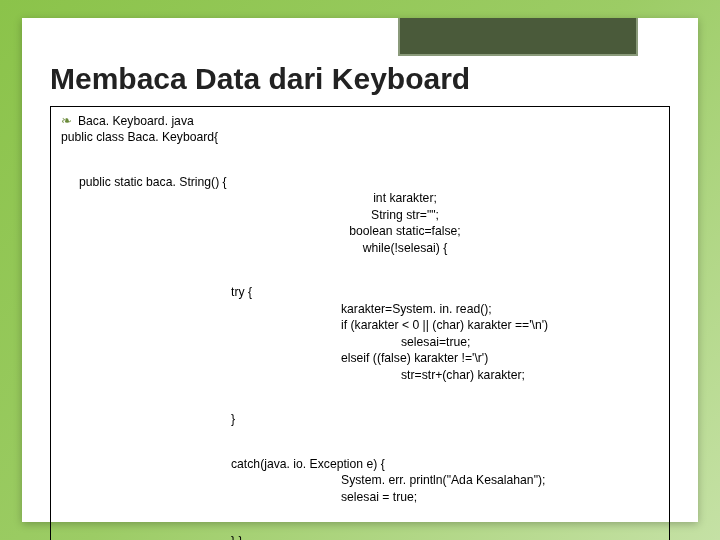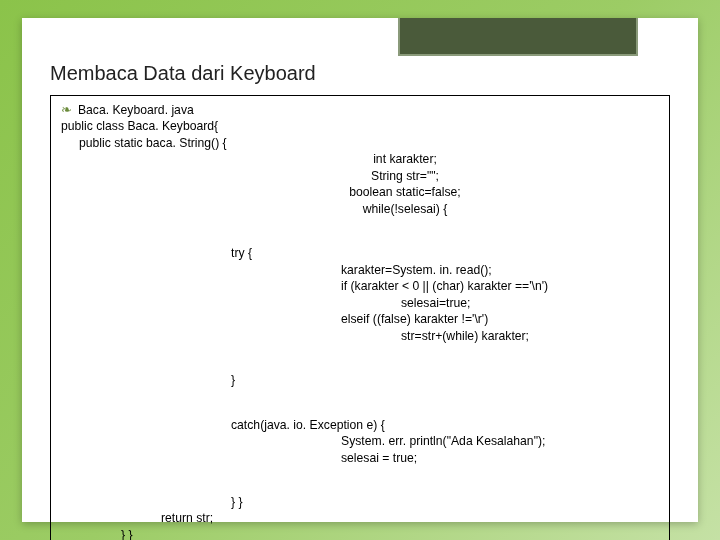--- a/index.html
+++ b/index.html
@@ -25,22 +25,22 @@
     position: absolute;
     top: 0;
     right: 60px;
     width: 240px;
     height: 38px;
     background: #4a5a3a;
     border: 2px solid #8a9a7a;
     border-top: none;
   }
   .title {
-    font-size: 20px;
-    font-weight: normal;
+    font-size: 30px;
+    font-weight: bold;
     color: #222;
     margin-top: 26px;
     margin-bottom: 10px;
   }
   .content-box {
     border: 1px solid #000;
     padding: 6px 10px 8px 10px;
     font-size: 12.2px;
     line-height: 1.35;
     color: #000;
@@ -50,21 +50,21 @@
     align-items: baseline;
     gap: 6px;
   }
   .bullet-icon {
     color: #6a8a3a;
     font-size: 13px;
     line-height: 1;
   }
   .bold { font-weight: normal; }
   .code-line { white-space: pre; font-family: Arial, sans-serif; }
-  .i1 { padding-left: 18px; }
+  .i1 { padding-left: 18px; margin-top: 28px; }
   .i2 { padding-left: 90px; text-align: center; }
   .i3 { padding-left: 170px; margin-top: 28px; }
   .i4 { padding-left: 280px; }
   .i5 { padding-left: 340px; }
   .i6 { padding-left: 100px; }
   .i7 { padding-left: 60px; }
 </style>
 </head>
 <body>
 
@@ -81,21 +81,21 @@
     <div class="code-line i1">public static baca. String() {</div>
     <div class="code-line i2">int karakter;</div>
     <div class="code-line i2">String str="";</div>
     <div class="code-line i2">boolean static=false;</div>
     <div class="code-line i2">while(!selesai) {</div>
     <div class="code-line i3">try {</div>
     <div class="code-line i4">karakter=System. in. read();</div>
     <div class="code-line i4">if (karakter &lt; 0 || (char) karakter =='\n')</div>
     <div class="code-line i5">selesai=true;</div>
     <div class="code-line i4">elseif ((false) karakter !='\r')</div>
-    <div class="code-line i5">str=str+(while) karakter;</div>
+    <div class="code-line i5">str=str+(char) karakter;</div>
     <div class="code-line i3">}</div>
     <div class="code-line i3">catch(java. io. Exception e) {</div>
     <div class="code-line i4">System. err. println("Ada Kesalahan");</div>
     <div class="code-line i4">selesai = true;</div>
     <div class="code-line i3">} }</div>
     <div class="code-line i6">return str;</div>
     <div class="code-line i7">} }</div>
   </div>
 </div>
 

